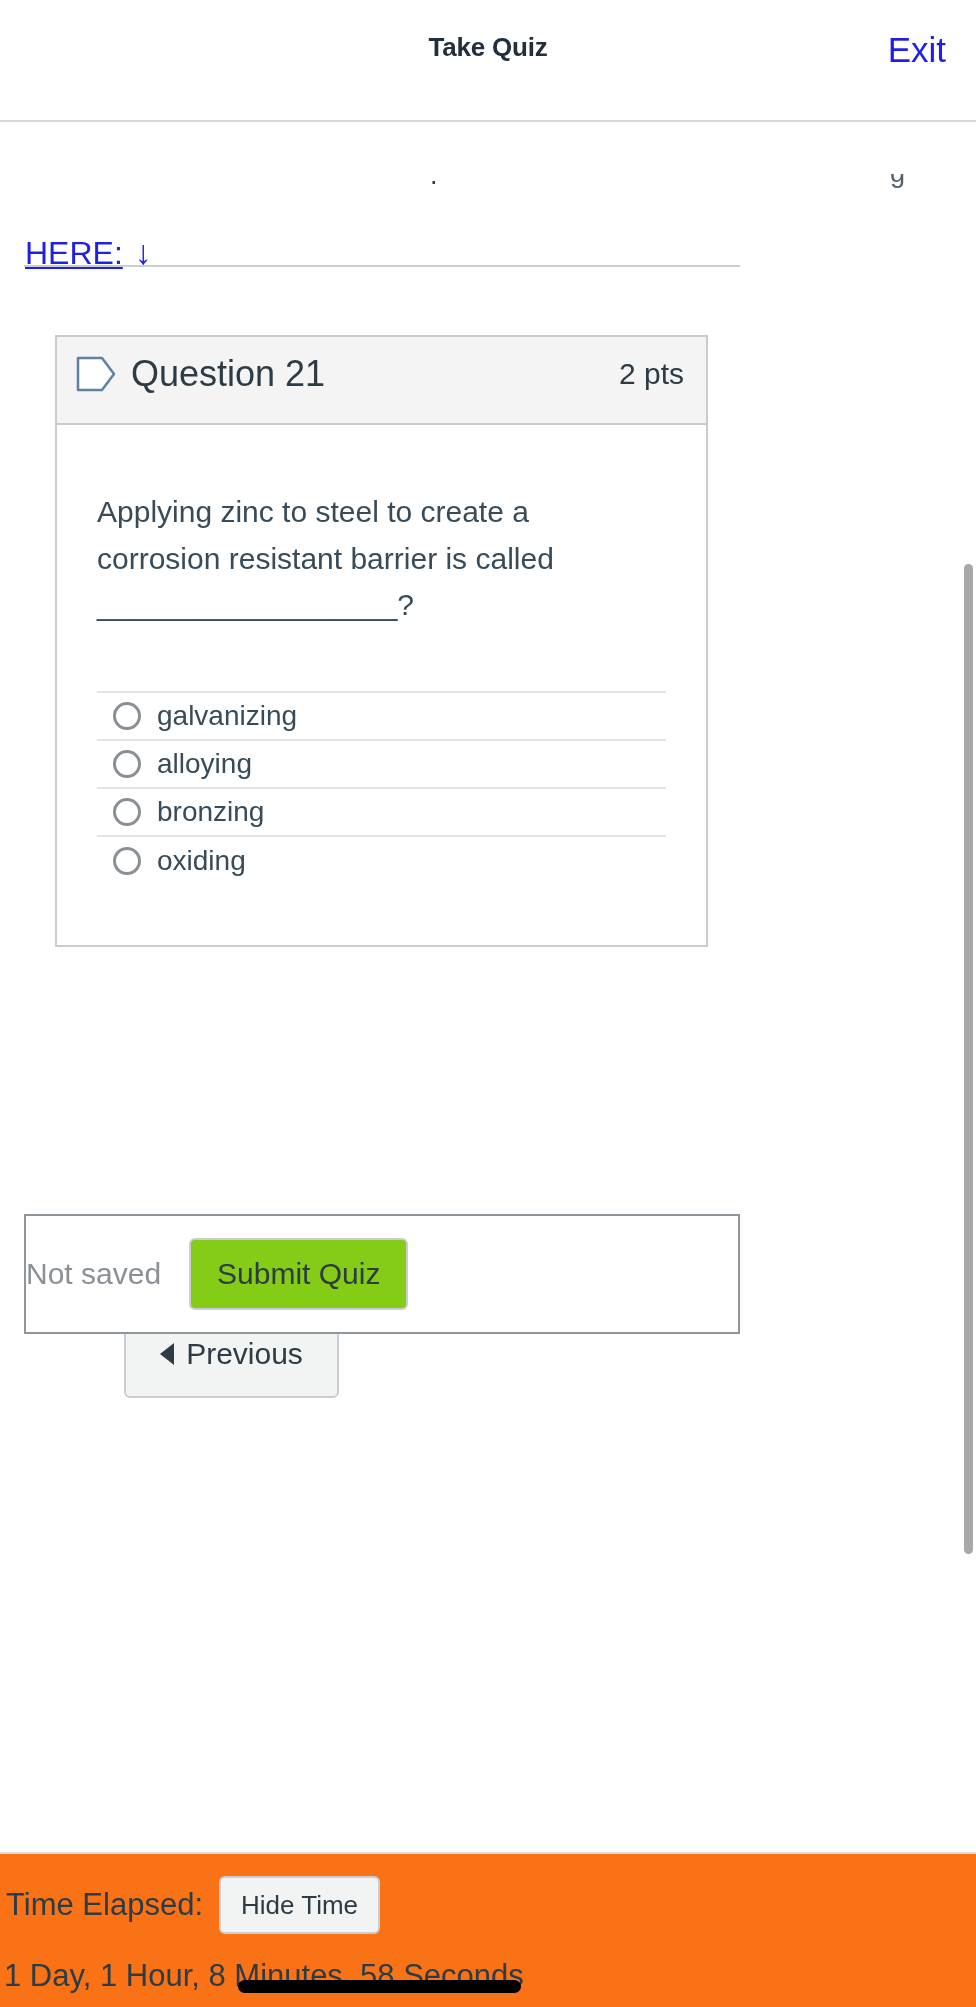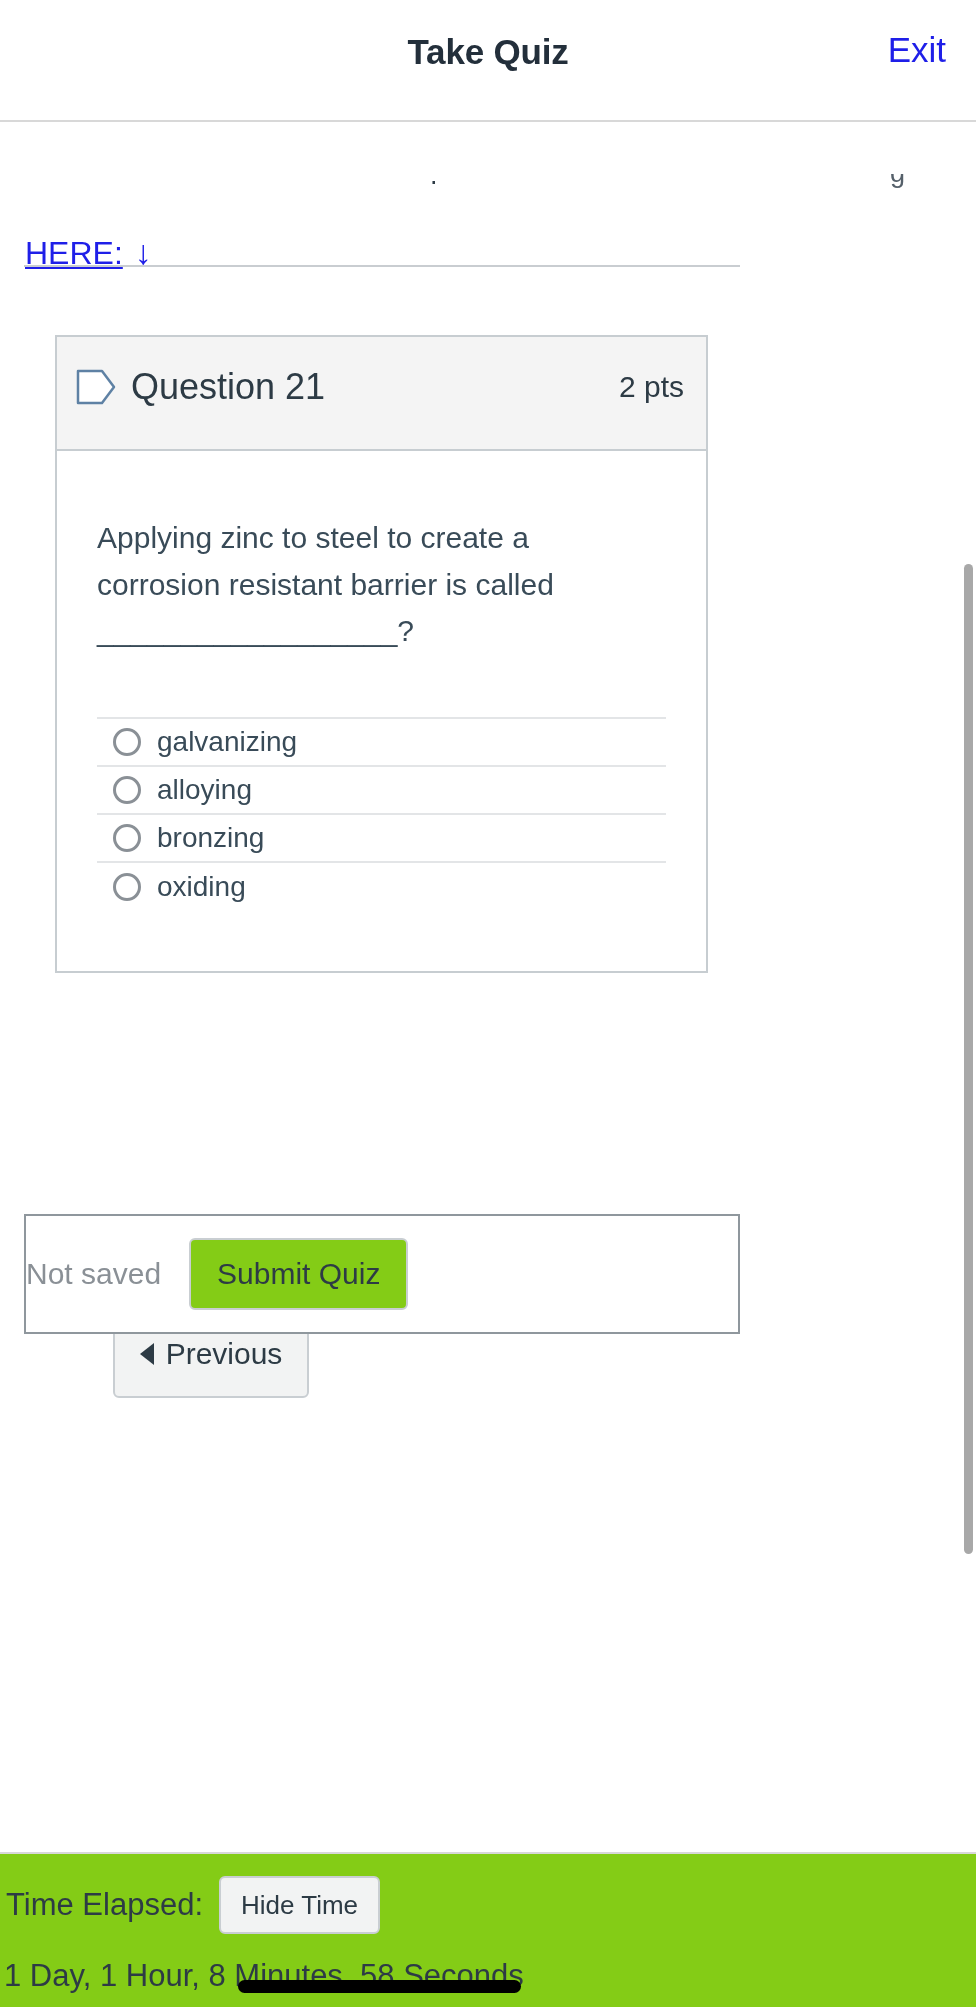--- a/index.html
+++ b/index.html
@@ -26,21 +26,21 @@
     width: 976px;
     height: 122px;
     background: #ffffff;
     border-bottom: 2px solid #d8d8d8;
   }
   .appbar-title {
     position: absolute;
     left: 0; right: 0;
     top: 32px;
     text-align: center;
-    font-size: 35px;
+    font-size: 26px;
     font-weight: bold;
     color: #232f3b;
     letter-spacing: -0.2px;
   }
   .appbar-exit {
     position: absolute;
     right: 30px;
     top: 30px;
     font-size: 35px;
     color: #1f1fe8;
@@ -100,21 +100,21 @@
   .qcard {
     position: absolute;
     top: 213px;
     left: 55px;
     width: 653px;
     border: 2px solid #c7cdd1;
     background: #ffffff;
   }
   .qcard-header {
     position: relative;
-    height: 114px;
+    height: 88px;
     background: #f4f4f4;
     border-bottom: 2px solid #c7cdd1;
     display: flex;
     align-items: center;
     padding: 0 22px 12px 18px;
   }
   .flag-icon {
     width: 42px;
     height: 40px;
     flex: 0 0 auto;
@@ -187,21 +187,21 @@
     border-radius: 6px;
     display: flex;
     align-items: center;
     justify-content: center;
     gap: 16px;
     font-size: 30px;
     color: #2d3b45;
     cursor: pointer;
     padding: 0 26px;
   }
-  .navbtn.prev { left: 113px; width: 196px; gap: 12px; }
+  .navbtn.prev { left: 124px; width: 215px; gap: 12px; }
   .navbtn.next { left: 487px; width: 163px; }
   .tri { width: 0; height: 0; }
   .tri.left  { border-top: 11px solid transparent; border-bottom: 11px solid transparent; border-right: 14px solid #2d3b45; }
   .tri.right { border-top: 11px solid transparent; border-bottom: 11px solid transparent; border-left: 14px solid #2d3b45; }
 
   
   .submitbar {
     position: absolute;
     top: 1092px;
     left: 24px;
@@ -252,21 +252,21 @@
     cursor: pointer;
   }
 
   
   .timerbar {
     position: absolute;
     left: 0;
     top: 1852px;
     width: 976px;
     height: 155px;
-    background: #84cc16;
+    background: #f97316;
     border-top: 2px solid #d8d8d8;
   }
   .timer-row {
     position: absolute;
     top: 22px;
     left: 6px;
     display: flex;
     align-items: center;
     gap: 16px;
   }

